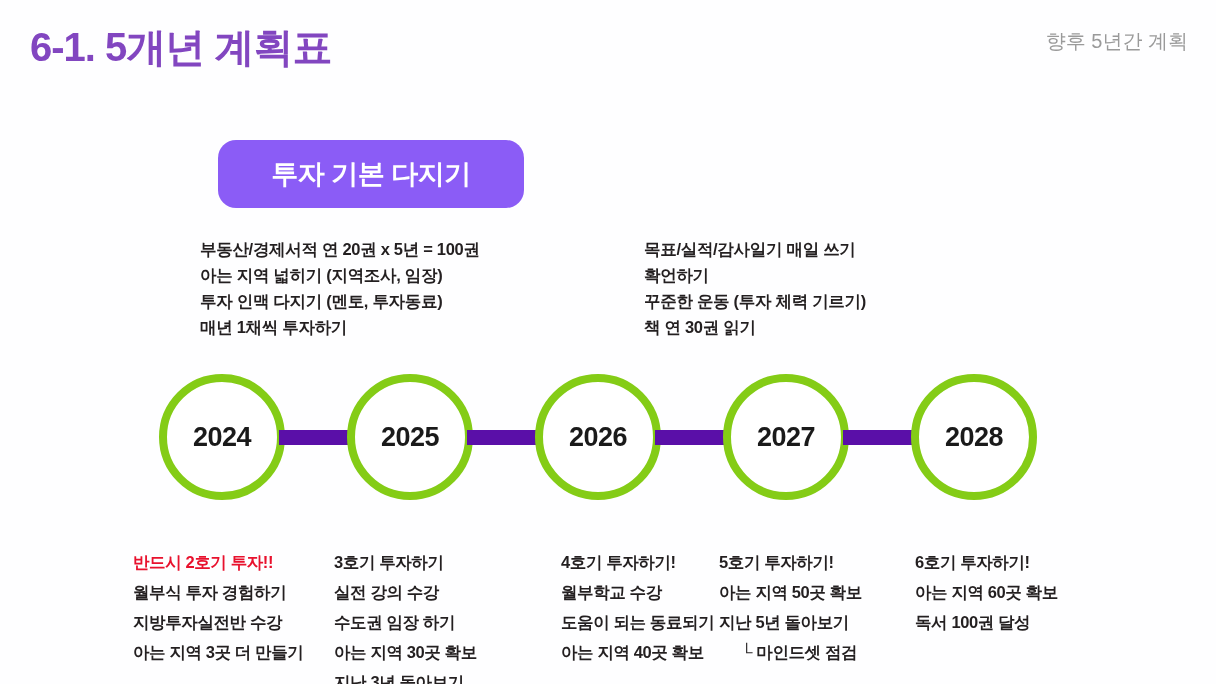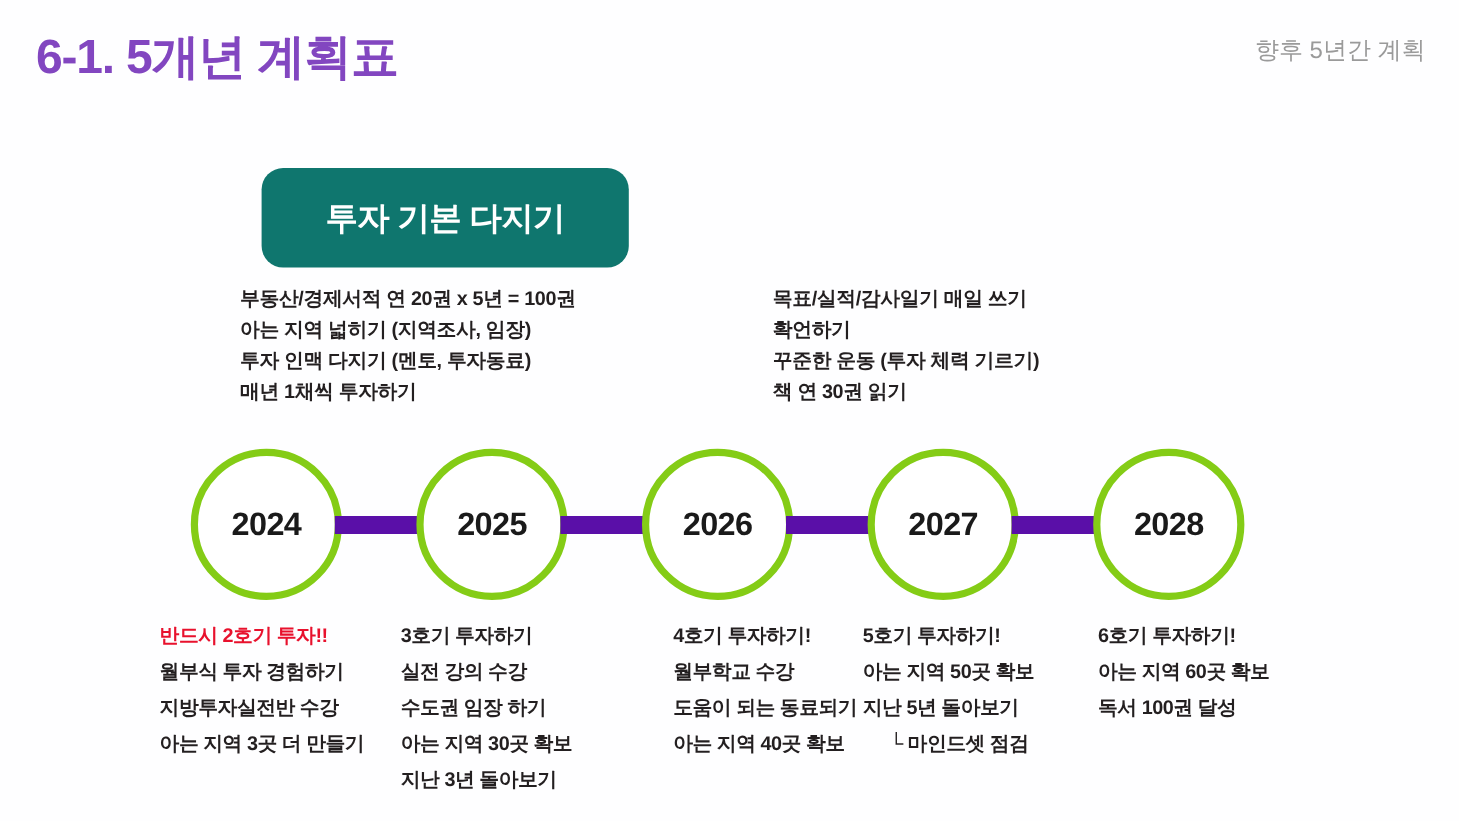--- a/index.html
+++ b/index.html
@@ -38,23 +38,23 @@
     font-size: 20px;
     font-weight: 400;
     color: #9a9a9a;
     white-space: nowrap;
     margin-left: 24px;
   }
 
   
   .pill {
     position: absolute;
-    height: 83px;
+    height: 68px;
     border-radius: 18px;
-    background: #0f766e;
+    background: #8b5cf6;
     color: #ffffff;
     font-size: 27px;
     font-weight: 700;
     display: flex;
     align-items: center;
     justify-content: center;
     letter-spacing: -0.5px;
     white-space: nowrap;
   }
   #pill-left  { left: 218px; top: 140px; width: 306px; }
@@ -86,21 +86,21 @@
     top: 56px;
     height: 15px;
     background: #5a0fa8;
   }
   .node {
     position: absolute;
     top: 0;
     width: 126px;
     height: 126px;
     border-radius: 50%;
-    border: 6px solid #84cc16;
+    border: 8px solid #84cc16;
     background: #ffffff;
     box-sizing: border-box;
     display: flex;
     align-items: center;
     justify-content: center;
   }
   .node-label {
     font-size: 27px;
     font-weight: 700;
     color: #1a1a1a;
@@ -108,20 +108,21 @@
   }
 
   
   .year-col {
     position: absolute;
     font-size: 16.5px;
     font-weight: 700;
     color: #231f20;
     line-height: 30px;
     letter-spacing: -0.4px;
+    margin-top: 32px;
   }
   .year-line { white-space: nowrap; }
   .year-line.accent { color: #e8112d; }
   .year-line.sub {
     font-weight: 600;
     padding-left: 22px;
     color: #231f20;
   }
   .corner-glyph {
     font-weight: 400;

